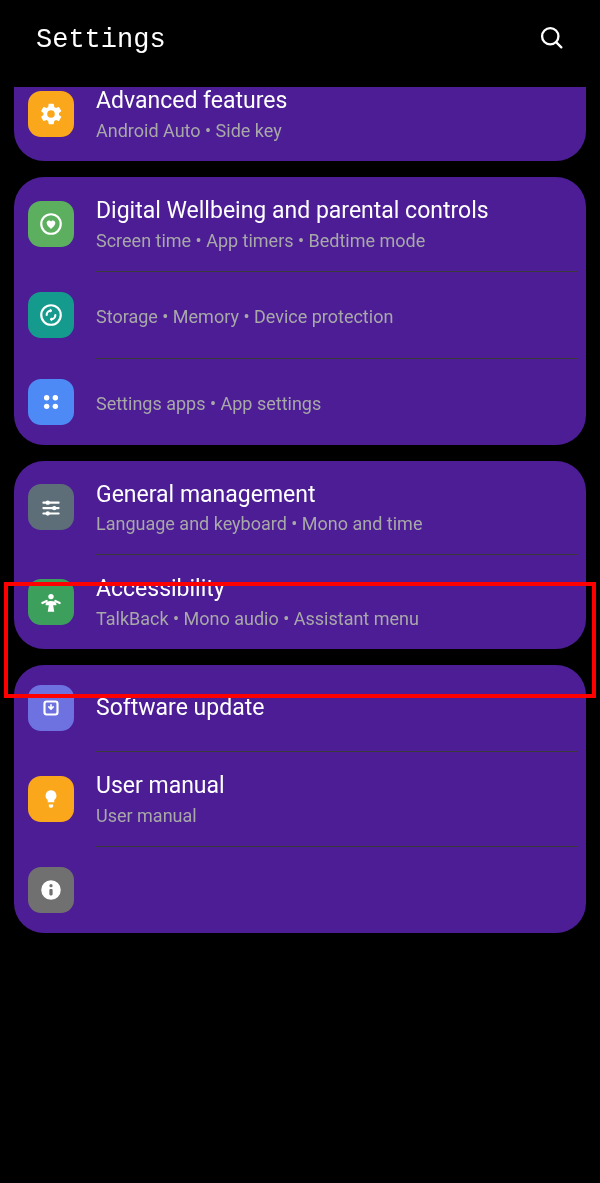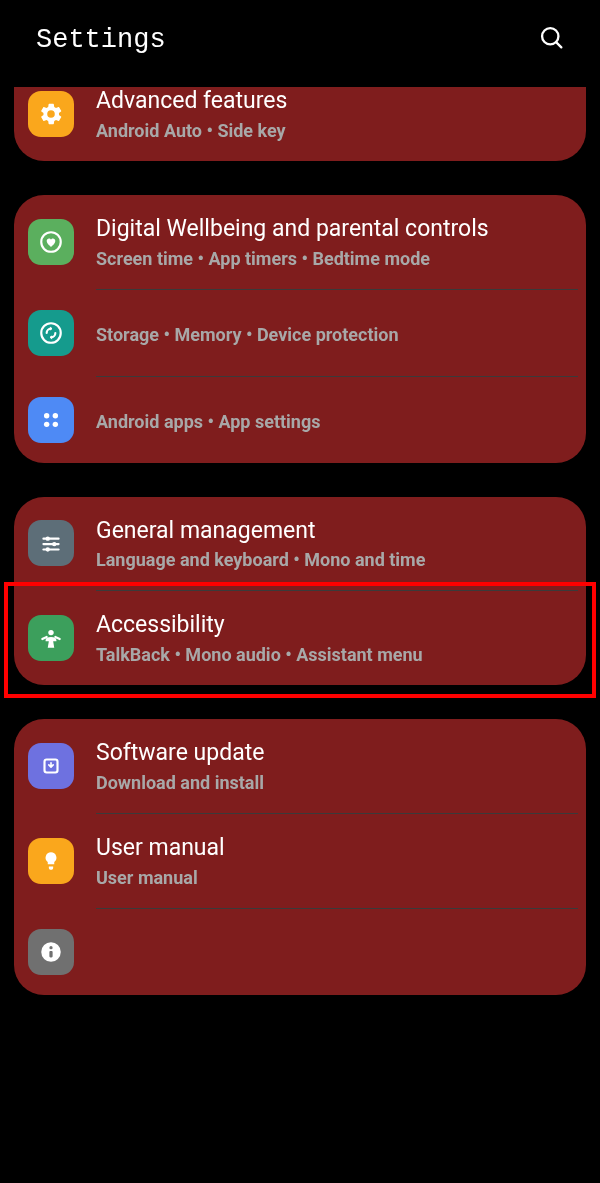--- a/index.html
+++ b/index.html
@@ -25,23 +25,23 @@
 .search-btn {
   background: none;
   border: none;
   cursor: pointer;
   padding: 4px;
 }
 .content {
   padding: 0 14px;
 }
 .group {
-  background: #7f1d1d;
+  background: #4c1d95;
   border-radius: 30px;
-  margin-bottom: 34px;
+  margin-bottom: 16px;
   overflow: hidden;
 }
 .group.cut-top {
   border-top-left-radius: 0;
   border-top-right-radius: 0;
   margin-top: 10px;
 }
 .item {
   display: flex;
   align-items: center;
@@ -73,21 +73,21 @@
 }
 .item-title {
   color: #fff;
   font-size: 23px;
   font-weight: 400;
   line-height: 1.25;
 }
 .item-sub {
   color: #a8a8a8;
   font-size: 18px;
-  font-weight: 700;
+  font-weight: 400;
   margin-top: 4px;
 }
 .highlight-box {
   position: absolute;
   border: 4px solid #ff0000;
   left: 4px;
   right: 4px;
   top: 582px;
   height: 116px;
   pointer-events: none;
@@ -162,21 +162,21 @@
       <div class="item">
         <div class="icon-wrap ic-blue">
           <svg width="26" height="26" viewBox="0 0 24 24">
             <circle cx="8" cy="8" r="2.5" fill="#fff"></circle>
             <circle cx="16" cy="8" r="2.5" fill="#fff"></circle>
             <circle cx="8" cy="16" r="2.5" fill="#fff"></circle>
             <circle cx="16" cy="16" r="2.5" fill="#fff"></circle>
           </svg>
         </div>
         <div class="text-wrap">
-          <div class="item-sub">Android apps • App settings</div>
+          <div class="item-sub">Settings apps • App settings</div>
         </div>
       </div>
     </div>
     <div class="group">
       <div class="item">
         <div class="icon-wrap ic-slate">
           <svg width="26" height="26" viewBox="0 0 24 24">
             <line x1="5" y1="8" x2="19" y2="8" stroke="#fff" stroke-width="2" stroke-linecap="round"></line>
             <circle cx="9" cy="8" r="2" fill="#fff"></circle>
             <line x1="5" y1="13" x2="19" y2="13" stroke="#fff" stroke-width="2" stroke-linecap="round"></line>
@@ -209,21 +209,20 @@
     <div class="group">
       <div class="item">
         <div class="icon-wrap ic-purple">
           <svg width="26" height="26" viewBox="0 0 24 24">
             <rect x="6" y="6" width="12" height="12" rx="2" fill="none" stroke="#fff" stroke-width="2"></rect>
             <path fill="#fff" d="M12 9v4m0 0l-2-2m2 2l2-2" stroke="#fff" stroke-width="1.5" stroke-linecap="round"></path>
           </svg>
         </div>
         <div class="text-wrap">
           <div class="item-title">Software update</div>
-          <div class="item-sub">Download and install</div>
         </div>
       </div>
       <div class="divider"></div>
       <div class="item">
         <div class="icon-wrap ic-orange2">
           <svg width="26" height="26" viewBox="0 0 24 24">
             <path fill="#fff" d="M12 4a5 5 0 00-3 9v2h6v-2a5 5 0 00-3-9zM10 17h4v1.5a1.5 1.5 0 01-1.5 1.5h-1A1.5 1.5 0 0110 18.5V17z"></path>
           </svg>
         </div>
         <div class="text-wrap">

